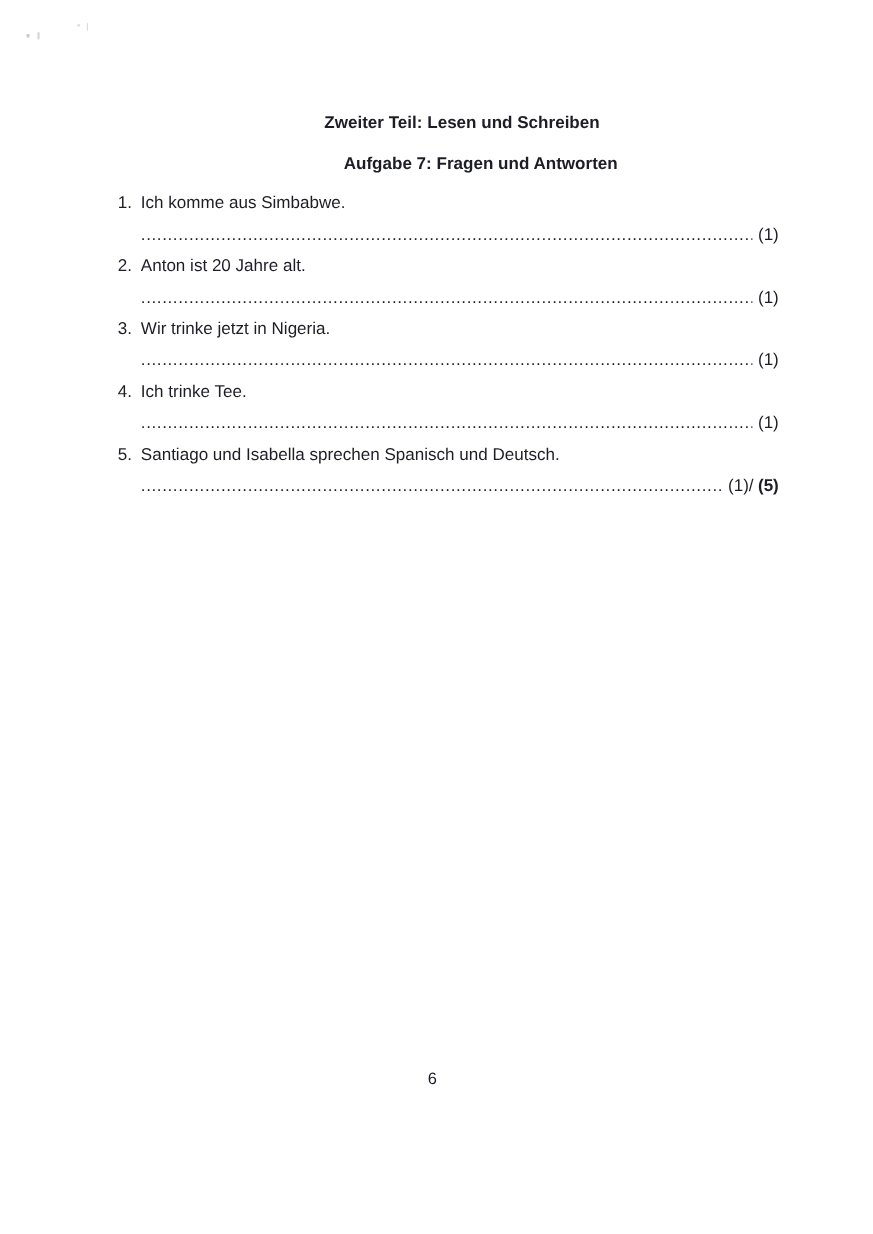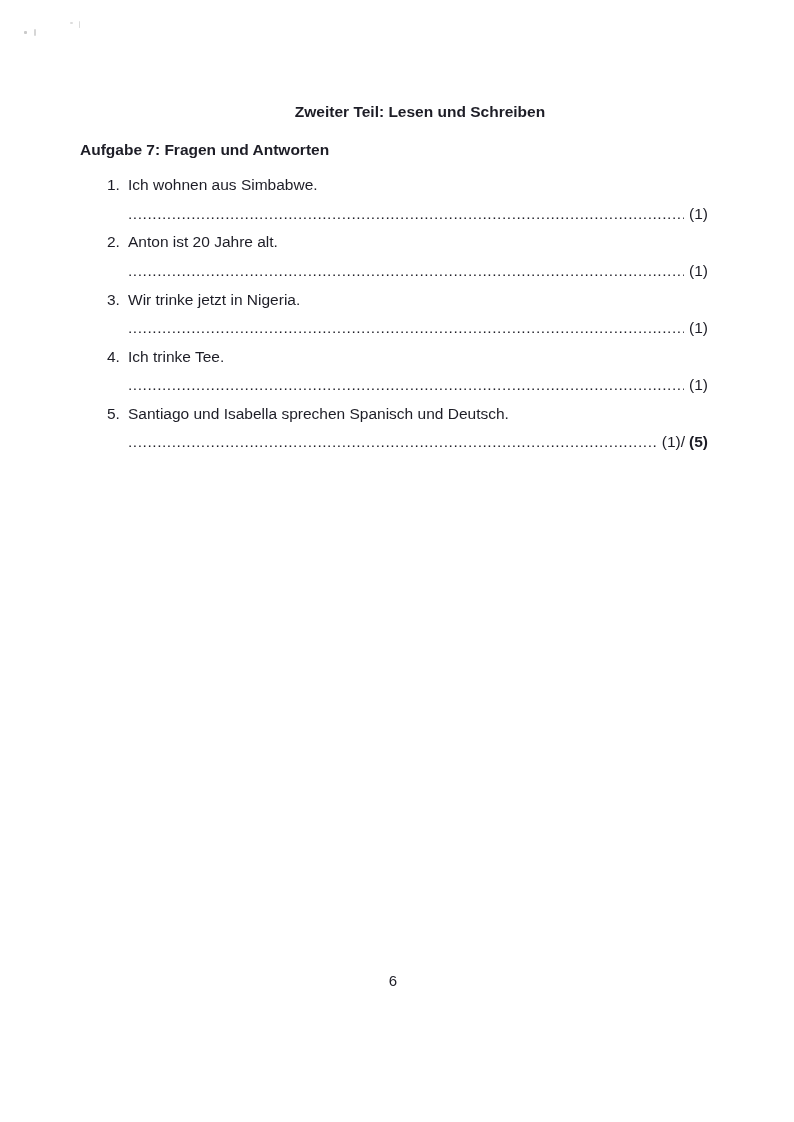--- a/index.html
+++ b/index.html
@@ -33,20 +33,21 @@
     padding-top: 103px;
     padding-left: 46px;           
     text-align: center;
     font-weight: bold;
     line-height: 17px;
   }
   .task-heading {
     margin: 21px 0 0 80px;
     font-weight: bold;
     line-height: 17px;
+    text-align: center;
   }
   .instruction {
     margin: 21px 86px 0 80px;
     line-height: 17px;
   }
   .question-list {
     margin-top: 13px;
     padding-left: 80px;
     padding-right: 86px;
   }
@@ -104,21 +105,21 @@
   <div class="doc-title">Zweiter Teil: Lesen und Schreiben</div>
 
   <div class="task-heading">Aufgabe 7: Fragen und Antworten</div>
 
 
   <div class="question-list">
 
     <div>
       <div class="q-text-row">
         <span class="q-num">1.</span>
-        <span>Ich wohnen aus Simbabwe.</span>
+        <span>Ich komme aus Simbabwe.</span>
       </div>
       <div class="q-line-row">
         <span class="dots">..............................................................................................................................................</span>
         <span class="mark">(1)</span>
       </div>
     </div>
 
     <div>
       <div class="q-text-row">
         <span class="q-num">2.</span>

